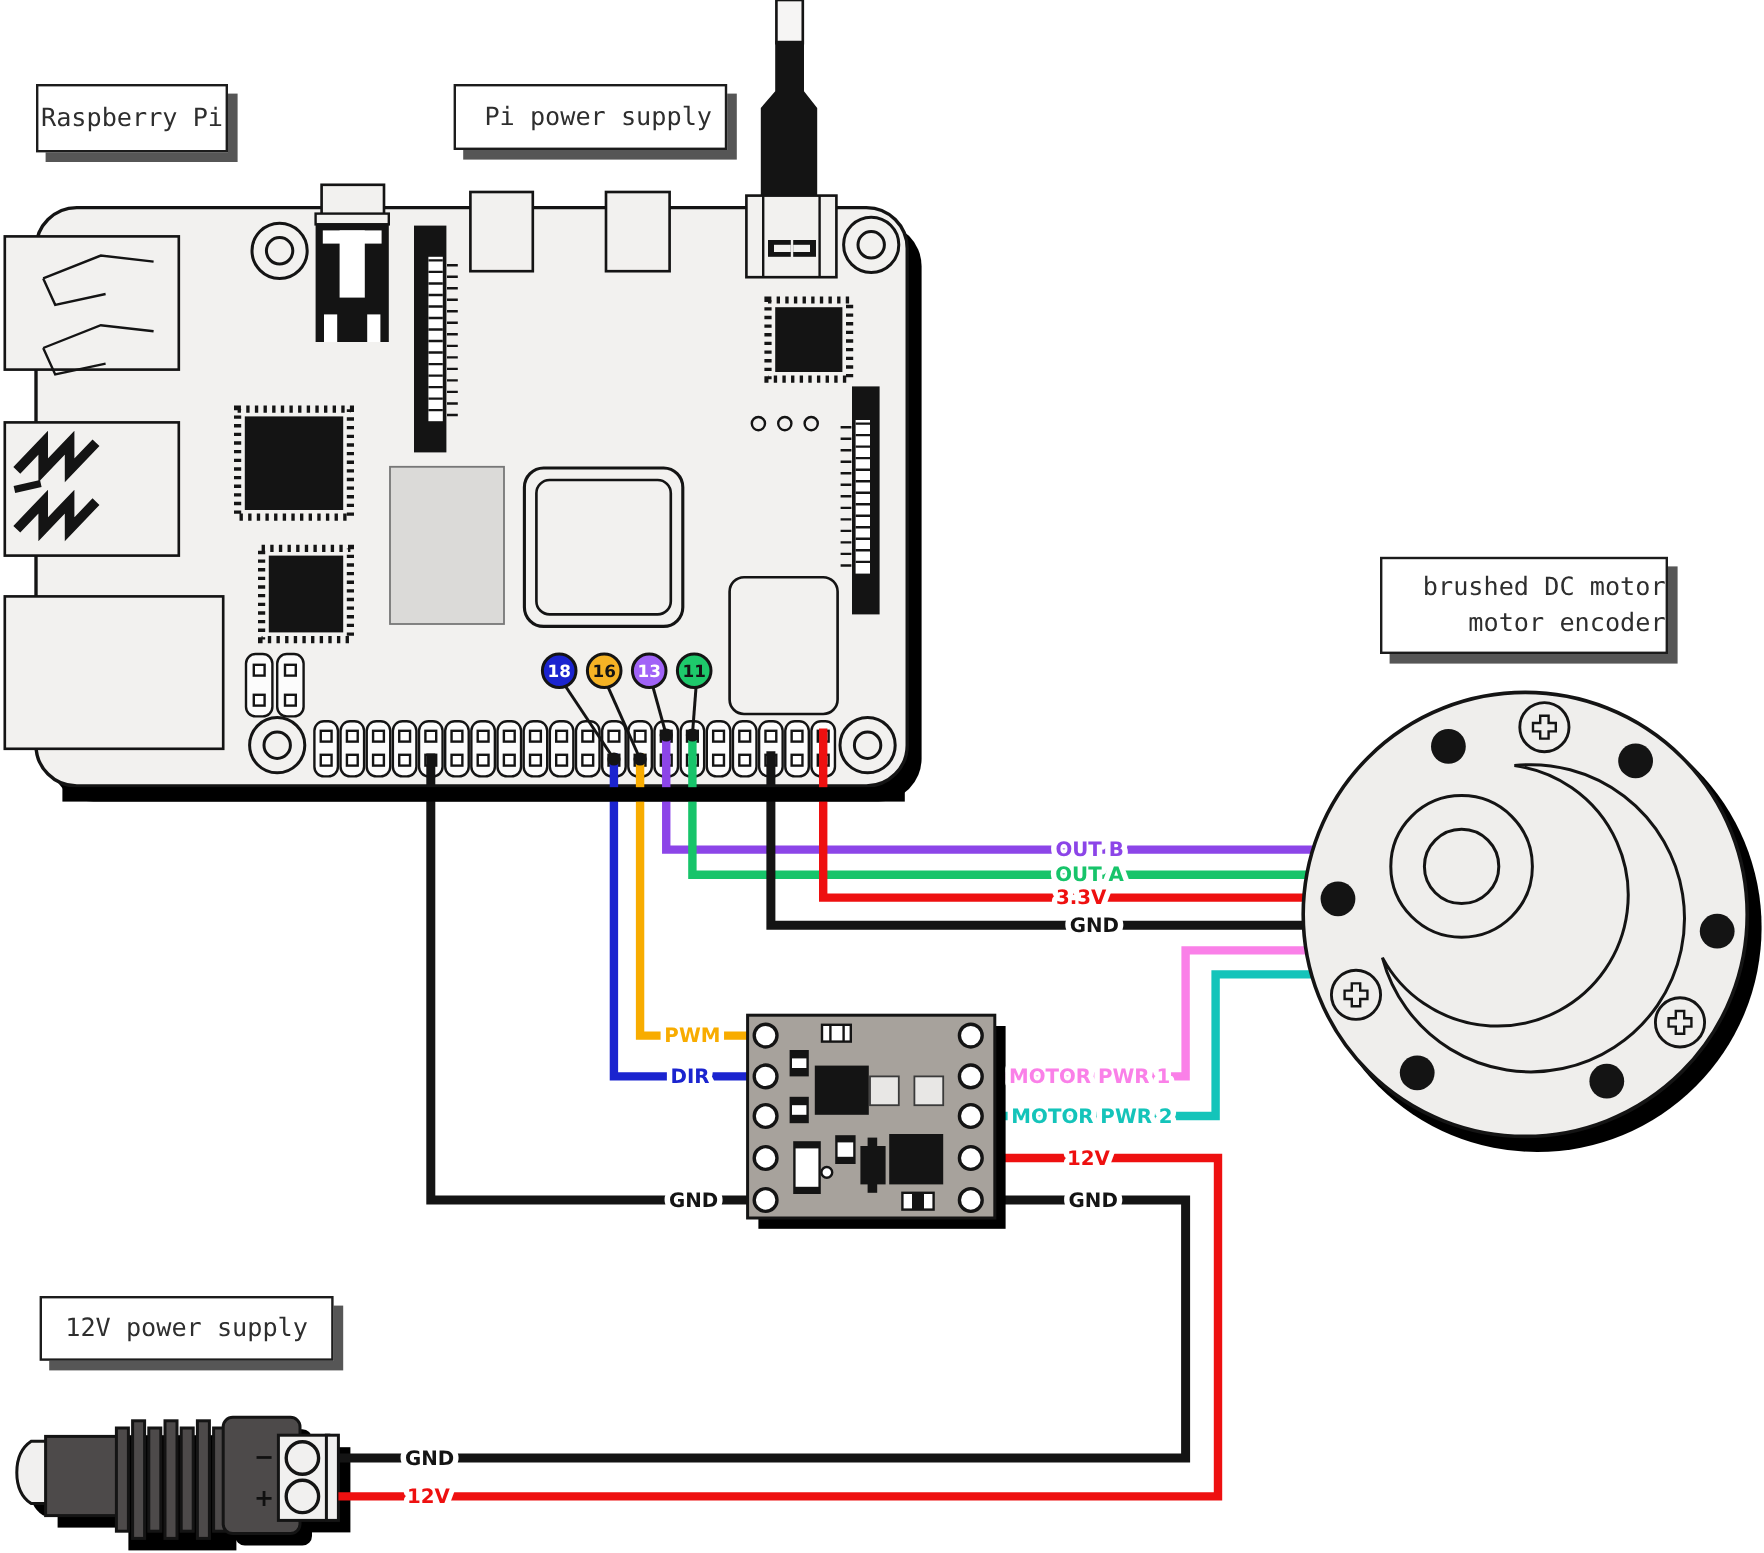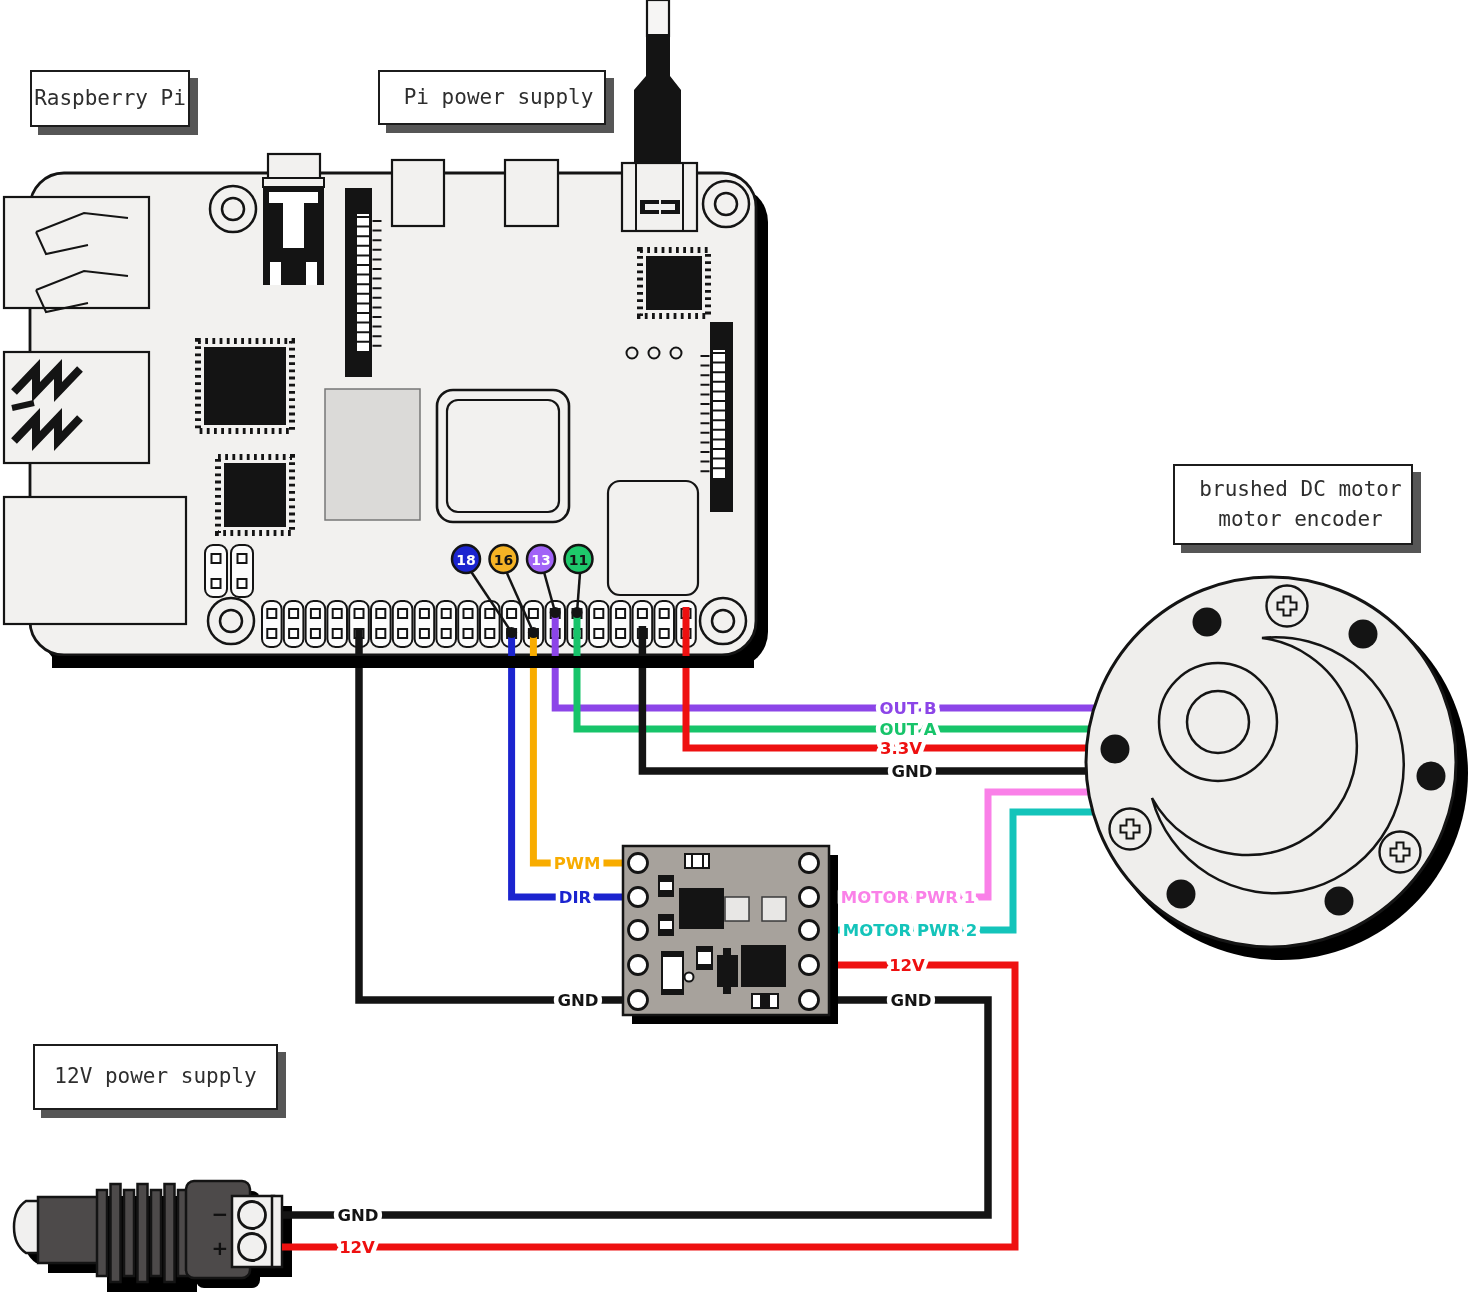--- a/index.html
+++ b/index.html
@@ -4,21 +4,21 @@
 <style>
   html,body{margin:0;padding:0;background:#ffffff;}
   .canvas{position:relative;width:1470px;height:1294px;background:#ffffff;overflow:hidden;
           font-family:"DejaVu Sans",sans-serif;}
   .canvas > svg{position:absolute;left:0;top:0;}
   .caption{position:absolute;background:#ffffff;border:2.5px solid #1c1c1c;
            box-shadow:8px 8px 0 #565656;color:#2e2e2e;
            font-family:"DejaVu Sans Mono",monospace;font-size:21px;line-height:1.4;
            display:flex;flex-direction:column;justify-content:center;box-sizing:border-box;}
   .caption.center{align-items:center;}
-  .caption.left{align-items:center;padding-left:15px;margin-left:23px;}
+  .caption.left{align-items:flex-end;padding-left:15px;}
   .wire{fill:none;stroke-linejoin:miter;}
   text{font-family:"DejaVu Sans",sans-serif;font-weight:bold;}
   .wirelabel{font-size:16.5px;paint-order:stroke;stroke:#ffffff;stroke-width:9px;stroke-linejoin:round;}
   .pinnum{font-size:14px;}
   .jacksign{font-size:20px;fill:#101010;}
 </style>
 </head>
 <body>
 
 <div class="canvas">
@@ -304,16 +304,16 @@
 <div class="caption center" style="left:30px;top:70px;width:160px;height:57px;">
   <span>Raspberry Pi</span>
 </div>
 <div class="caption center" style="left:378px;top:70px;width:228px;height:55px;padding-left:13px;">
   <span>Pi power supply</span>
 </div>
 <div class="caption left" style="left:1150px;top:464px;width:240px;height:81px;">
   <span>brushed DC motor</span>
   <span>motor encoder</span>
 </div>
-<div class="caption center" style="left:33px;top:1044px;width:245px;height:66px;align-items:center;">
+<div class="caption center" style="left:33px;top:1080px;width:245px;height:54px;align-items:center;">
   <span>12V power supply</span>
 </div>
 </div>
 
 </body></html>

